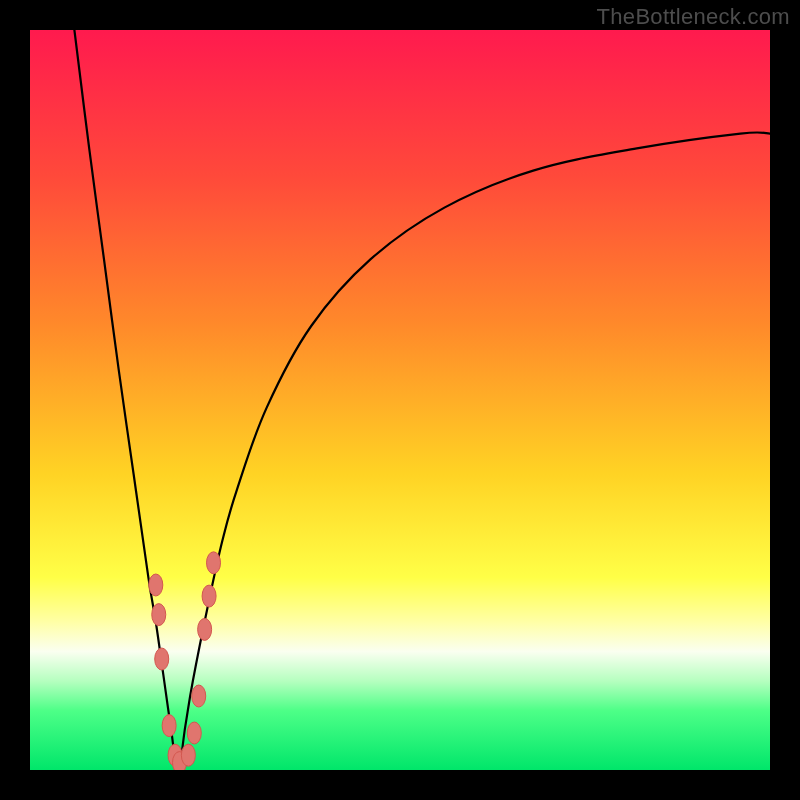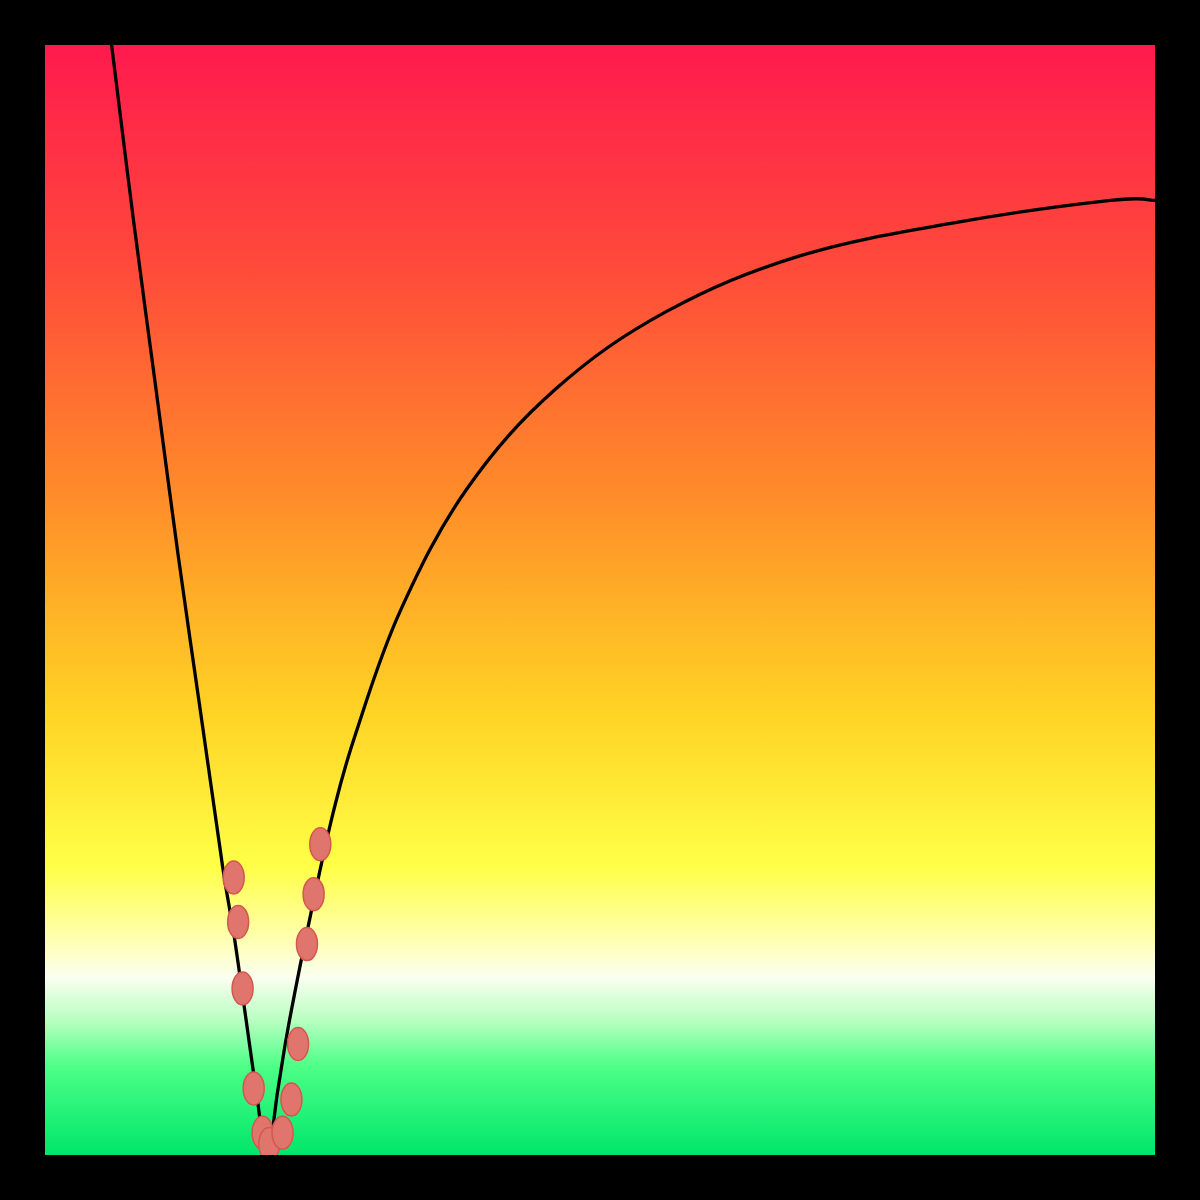--- a/index.html
+++ b/index.html
@@ -72,13 +72,14 @@
           <ellipse cx="188.35999999999999" cy="755.2" rx="7" ry="11" fill="#e0756e" stroke="#d3574f" stroke-width="1"></ellipse>
           <ellipse cx="194.28" cy="733" rx="7" ry="11" fill="#e0756e" stroke="#d3574f" stroke-width="1"></ellipse>
           <ellipse cx="198.72" cy="696" rx="7" ry="11" fill="#e0756e" stroke="#d3574f" stroke-width="1"></ellipse>
           <ellipse cx="204.64000000000001" cy="629.4" rx="7" ry="11" fill="#e0756e" stroke="#d3574f" stroke-width="1"></ellipse>
           <ellipse cx="209.07999999999998" cy="596.1" rx="7" ry="11" fill="#e0756e" stroke="#d3574f" stroke-width="1"></ellipse>
           <ellipse cx="213.52" cy="562.8" rx="7" ry="11" fill="#e0756e" stroke="#d3574f" stroke-width="1"></ellipse>
         </g>
     </g>
   </svg>
 
+  <div class="watermark">TheBottleneck.com</div>
 </div>
 
 </body></html>

